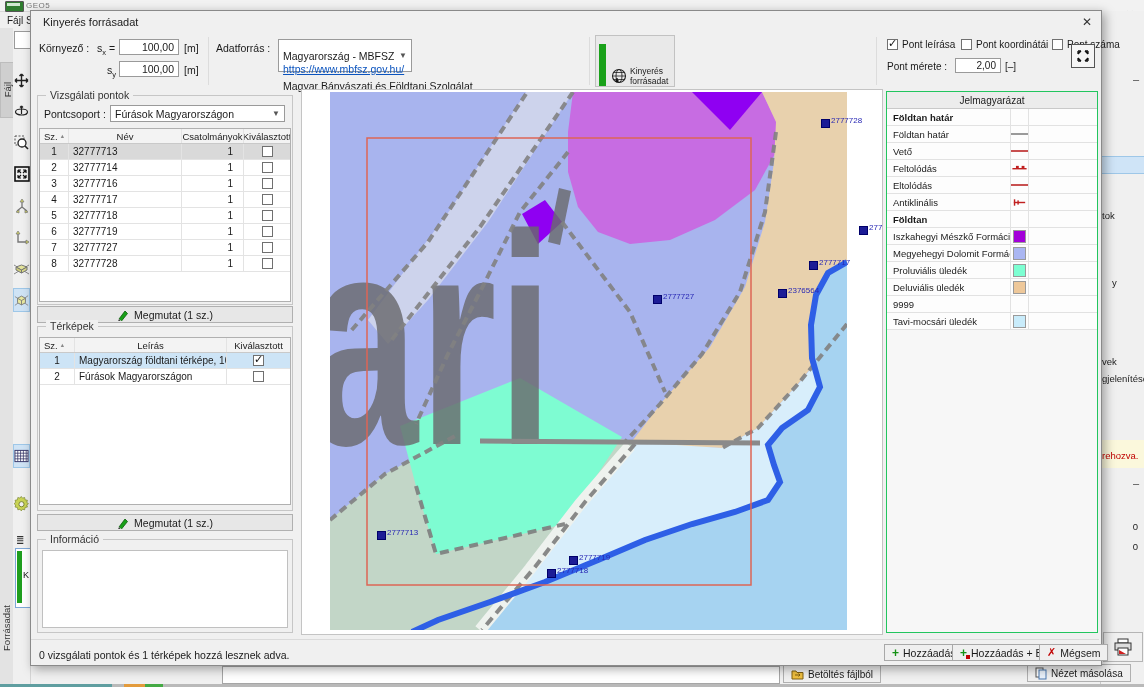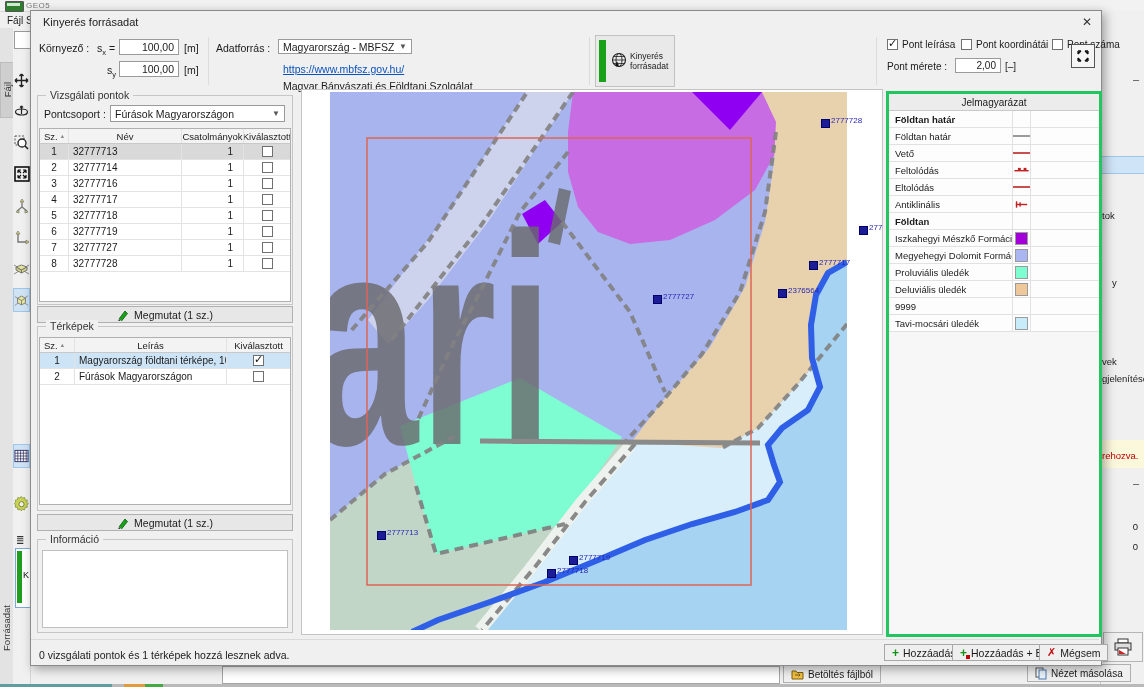--- a/index.html
+++ b/index.html
@@ -48,21 +48,21 @@
   #dialog{left:30px;top:10px;width:1070px;height:654px;background:#f0f0f0;border:1px solid #8a8a8a;
           box-shadow:3px 3px 10px rgba(0,0,0,.35)}
   #dlg-title{left:12px;top:5px;font-size:11px}
   #dlg-close{left:1046px;top:3px;width:20px;height:17px;text-align:center;font-size:12px;color:#333;line-height:17px}
   .field{background:#fff;border:1px solid #9a9a9a;font-size:10.5px;text-align:right;padding:0 4px;box-sizing:border-box;display:flex;align-items:center;justify-content:flex-end}
   .lbl{font-size:10.5px;white-space:nowrap}
   sub{font-size:7.5px}
   
   #sec-top{left:0;top:22px;width:1068px;height:56px}
   .vsep{border-left:1px solid #dcdcdc;width:0}
-  #extract-btn{left:564px;top:2px;width:78px;height:50px;background:#e9e9e9;border:1px solid #c2c2c2;display:flex;align-items:center}
+  #extract-btn{left:564px;top:2px;width:78px;height:50px;background:#e9e9e9;border:1px solid #c2c2c2;display:flex;align-items:flex-end}
   #extract-green{width:7px;height:42px;background:#19a119;margin:0 4px 0 3px}
   #extract-txt{font-size:8.5px;line-height:10px;margin-left:2px}
   .cb{width:11px;height:11px;background:#fff;border:1px solid #707070;display:inline-block;position:relative;box-sizing:border-box}
   .cb.checked::after{content:"✓";position:absolute;left:0px;top:-3px;font-size:11px;font-weight:bold;color:#111}
   .cbrow{display:flex;align-items:center;gap:4px}
   #expand-btn{left:1040px;top:11px;width:22px;height:22px;background:#f5f5f5;border:1px solid #555;display:flex;align-items:center;justify-content:center}
   
   .group{border:1px solid #c6c6c6}
   .group-label{position:absolute;top:-7px;left:8px;background:#f0f0f0;padding:0 4px;font-size:10.5px;color:#333;white-space:nowrap}
   select.sel-like,.sel-like{background:#fff;border:1px solid #9a9a9a;font-size:10.5px;display:flex;align-items:center;padding:0 4px;box-sizing:border-box;justify-content:space-between}
@@ -76,21 +76,21 @@
   .hl-gray{background:#d9d9d9}.hl-blue{background:#cde4f6}
   .sort::after{content:"▴";font-size:6.5px;color:#888;margin-left:3px}
   .showbtn{background:#e7e7e7;border:1px solid #b0b0b0;display:flex;align-items:center;justify-content:center;gap:5px;font-size:10.5px}
   
   #map-wrap{left:270px;top:78px;width:580px;height:544px;background:#fff;border:1px solid #c4c4c4;overflow:hidden}
   #map-svg{position:absolute;left:28px;top:2px}
   .marker{position:absolute;display:flex;align-items:flex-start}
   .marker .sq{width:7px;height:7px;margin-top:3px;border:1px solid #00006a}
   .marker .mlbl{font-size:8px;font-weight:normal;margin-left:1px;white-space:nowrap}
   
-  #legend-panel{left:855px;top:80px;width:210px;height:540px;background:#f7f7f7;border:3px solid #22c55e}
+  #legend-panel{left:855px;top:80px;width:210px;height:540px;background:#f7f7f7;border:1px solid #22c55e}
   #legend-title{height:16px;background:#ececec;border-bottom:1px solid #c9c9c9;display:flex;align-items:center;justify-content:center;font-size:10px}
   .lrow{display:flex;height:16px;border-bottom:1px solid #e2e2e2;font-size:9.5px;align-items:center;background:#fdfdfd}
   .lrow .llabel{flex:1;padding-left:6px;overflow:hidden;white-space:nowrap}
   .lrow .lsym{width:17px;height:100%;border-left:1px solid #e2e2e2;display:flex;align-items:center;justify-content:center}
   .lrow .lblank{width:68px;height:100%;border-left:1px solid #e2e2e2}
   .lrow.hdr .llabel{font-weight:bold}
   .sw{width:13px;height:13px;border:1px solid #9a9a9a;box-sizing:border-box}
   .leg-line{width:22px;height:2px}
   
   #status-sep{left:0;top:628px;width:1068px;border-top:1px solid #dadada}
@@ -240,21 +240,21 @@
     <span class="abs lbl" style="left:8px;top:9px">Környező :</span>
     <span class="abs lbl" style="left:66px;top:9px"><span>s</span><sub>x</sub> <span>=</span></span>
     <div class="abs field" style="left:88px;top:6px;width:60px;height:16px">100,00</div>
     <span class="abs lbl" style="left:153px;top:9px">[m]</span>
     <span class="abs lbl" style="left:76px;top:31px"><span>s</span><sub>y</sub> <span>=</span></span>
     <div class="abs field" style="left:88px;top:28px;width:60px;height:16px">100,00</div>
     <span class="abs lbl" style="left:153px;top:31px">[m]</span>
     <div class="abs vsep" style="left:177px;top:4px;height:48px"></div>
 
     <span class="abs lbl" style="left:185px;top:9px">Adatforrás :</span>
-    <div class="abs sel-like" style="left:247px;top:6px;width:134px;height:15px">
+    <div class="abs sel-like" style="left:247px;top:6px;width:134px;height:33px">
       <span style="overflow:hidden;white-space:nowrap">Magyarország - MBFSZ</span>
       <span class="caret">▼</span>
     </div>
     <a class="abs link" style="left:252px;top:30px">https://www.mbfsz.gov.hu/</a>
     <span class="abs lbl" style="left:252px;top:47px">Magyar Bányászati és Földtani Szolgálat</span>
     <div class="abs vsep" style="left:558px;top:4px;height:48px"></div>
 
     <div class="abs" id="extract-btn">
       <div id="extract-green"></div>
       <svg width="18" height="18" viewBox="0 0 18 18">

